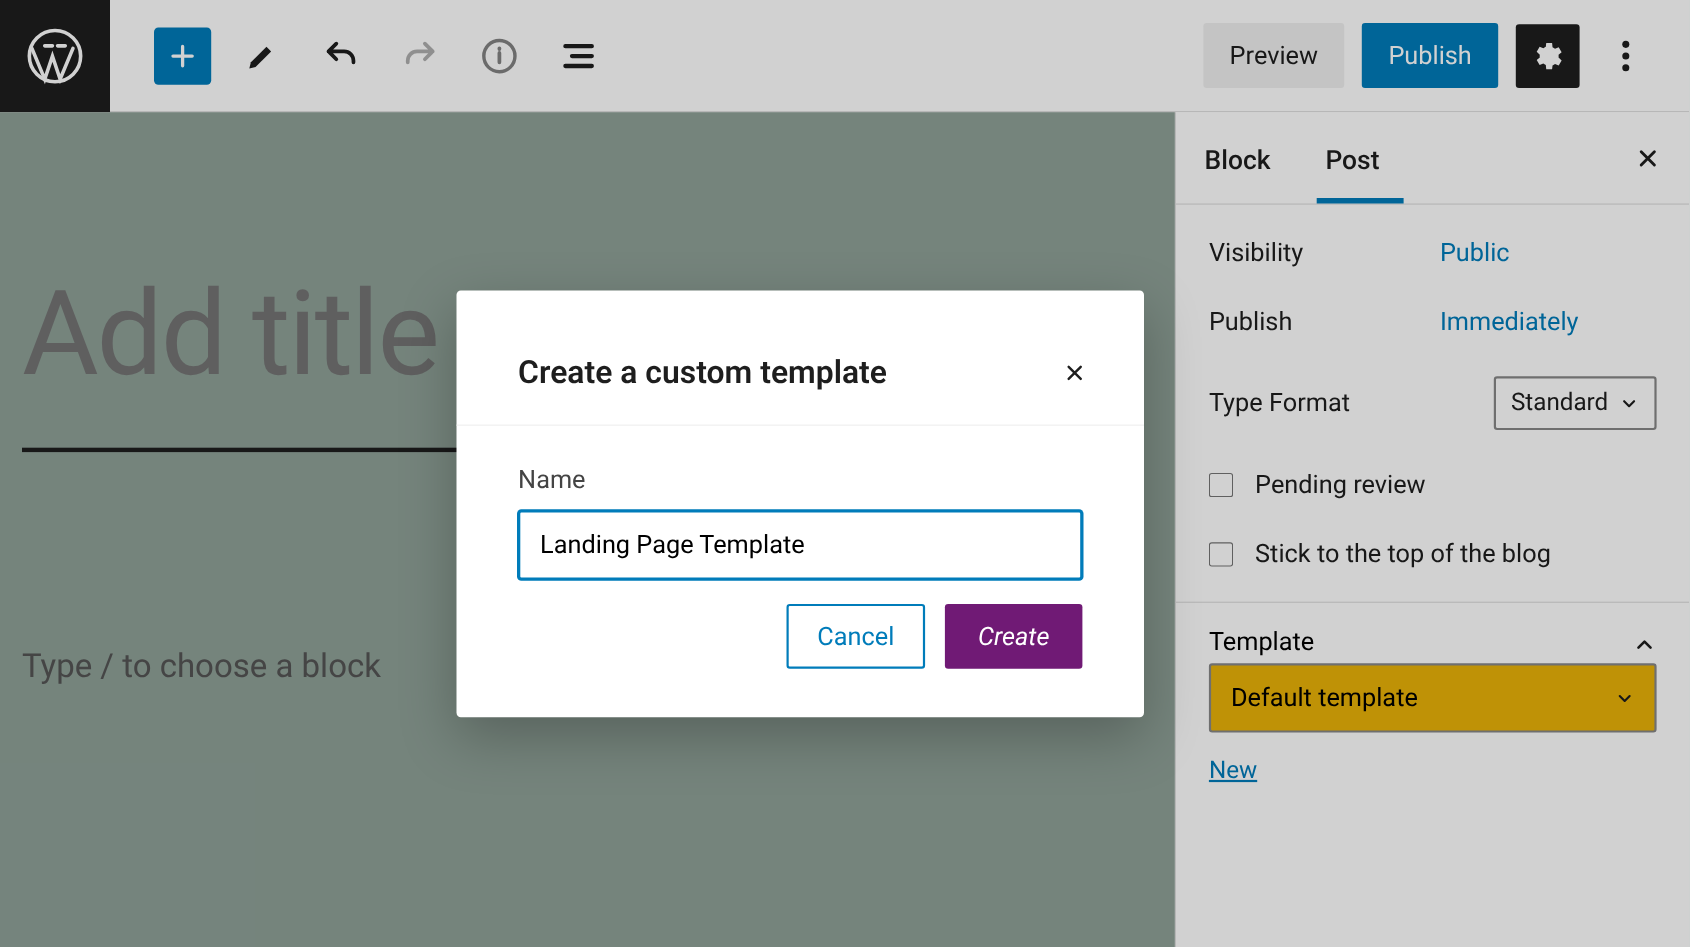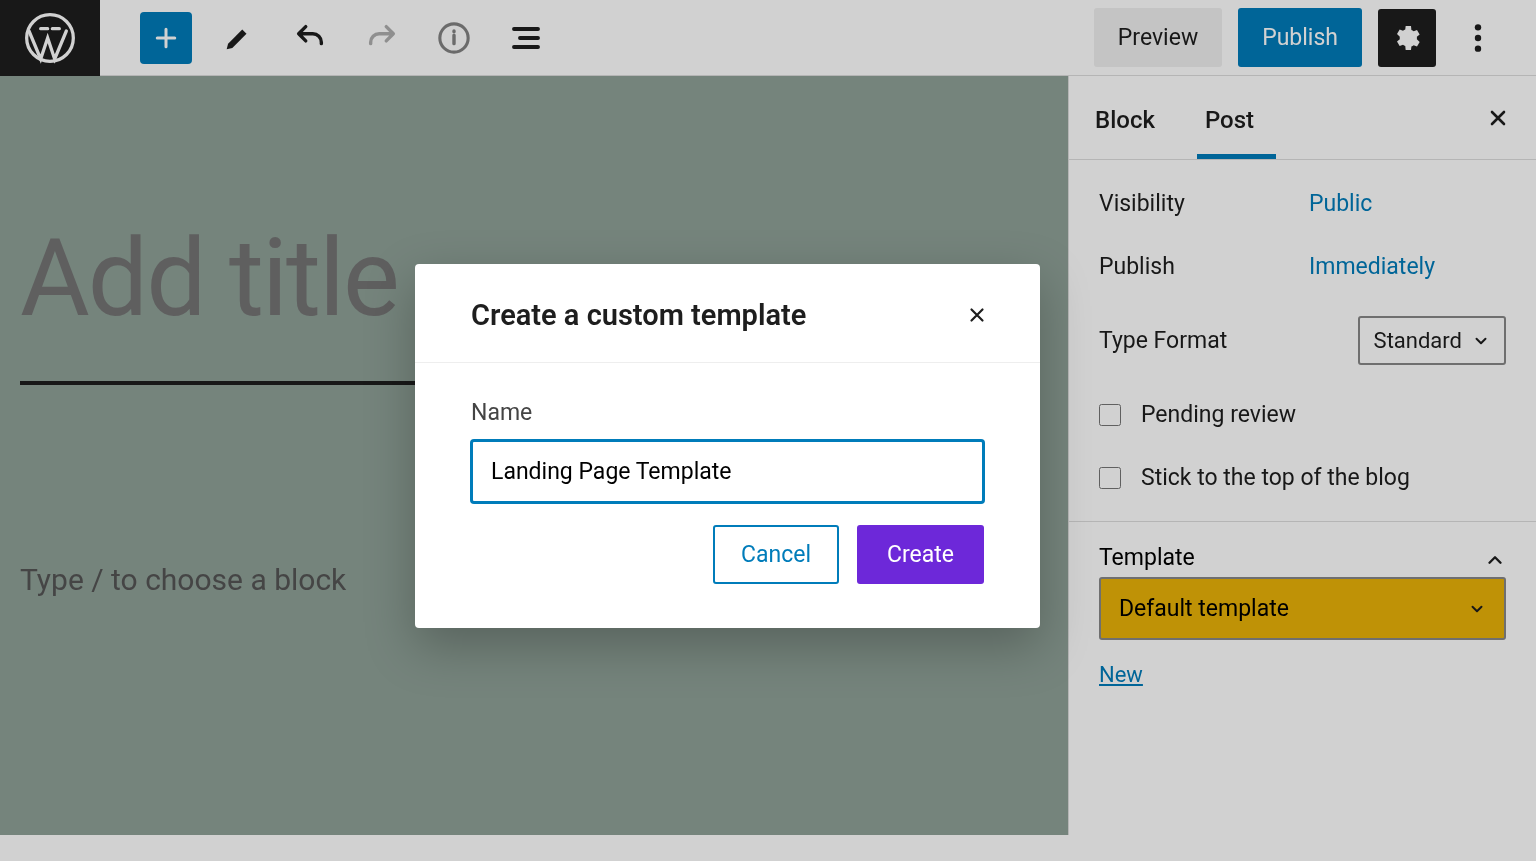--- a/index.html
+++ b/index.html
@@ -1,19 +1,19 @@
 <!DOCTYPE html>
 <html><head>
 <meta charset="utf-8">
 <style>
   * { box-sizing: border-box; margin: 0; padding: 0; font-family: -apple-system, BlinkMacSystemFont, "Segoe UI", Roboto, sans-serif; }
   body { width: 1536px; height: 861px; overflow: hidden; background: #fff; position: relative; }
 
   
-  .topbar { height: 76px; display: flex; align-items: center; border-bottom: 1px solid #ddd; background: #fff; }
+  .topbar { height: 102px; display: flex; align-items: center; border-bottom: 1px solid #ddd; background: #fff; }
   .wp-logo { width: 100px; height: 102px; background: #1e1e1e; display: flex; align-items: center; justify-content: center; }
   .toolbar-group { display: flex; align-items: center; gap: 20px; padding-left: 40px; }
   .icon-btn { width: 52px; height: 52px; display: flex; align-items: center; justify-content: center; border: none; background: transparent; cursor: pointer; border-radius: 4px; }
   .icon-btn.primary { background: #007cba; }
   .toolbar-right { margin-left: auto; display: flex; align-items: center; gap: 16px; padding-right: 32px; }
   .btn-preview { background: #f0f0f0; border: none; font-size: 23px; padding: 16px 24px; cursor: pointer; color: #1e1e1e; font-weight: 400; border-radius: 3px; }
   .btn-publish { background: #007cba; color: #fff; border: none; font-size: 23px; padding: 16px 24px; cursor: pointer; font-weight: 400; border-radius: 3px; }
   .settings-btn { width: 58px; height: 58px; background: #1e1e1e; display: flex; align-items: center; justify-content: center; cursor: pointer; border-radius: 3px; }
 
   
@@ -35,29 +35,29 @@
   .row-label { width: 170px; font-size: 23px; font-weight: 400; }
   .row-value { color: #007cba; font-size: 23px; cursor: pointer; }
   .select-box { border: 2px solid #888; padding: 10px 14px; font-size: 22px; display: flex; align-items: center; gap: 10px; cursor: pointer; border-radius: 3px; background: #fff; }
   .check-row { display: flex; align-items: center; gap: 20px; padding: 18px 6px; font-size: 23px; }
   .check-row input { width: 22px; height: 22px; }
   .section { border-top: 1px solid #ddd; padding: 22px 30px 28px 30px; }
   .section-header { display: flex; align-items: flex-end; justify-content: space-between; font-size: 23px; font-weight: 400; margin-bottom: 6px; }
   .template-select { width: 100%; border: 2px solid #888; padding: 16px 18px; font-size: 23px; display: flex; align-items: center; justify-content: space-between; cursor: pointer; background: #eab308; border-radius: 3px; }
   .new-link { color: #007cba; text-decoration: underline; font-size: 22px; margin-top: 22px; display: inline-block; cursor: pointer; }
   .modal { position: absolute; top: 264px; left: 415px; width: 625px; background: #fff; border-radius: 4px; box-shadow: 0 18px 50px rgba(0,0,0,0.25); }
-  .modal-header { display: flex; align-items: center; justify-content: space-between; padding: 34px 48px 30px 56px; border-bottom: 1px solid #eee; }
+  .modal-header { display: flex; align-items: center; justify-content: space-between; padding: 34px 48px 30px 56px; border-bottom: 1px solid #eee; margin-top: 24px; }
   .modal-title { font-size: 29px; font-weight: 600; color: #1e1e1e; }
   .modal-close { font-size: 26px; cursor: pointer; padding: 4px; }
   .modal-body { padding: 36px 56px 44px 56px; }
   .field-label { font-size: 23px; color: #444; margin-bottom: 14px; display: block; }
   .field-input { width: 100%; border: 2px solid #007cba; padding: 16px 18px; font-size: 23px; outline: none; border-radius: 3px; box-shadow: 0 0 0 1px #007cba; }
   .modal-actions { display: flex; justify-content: flex-end; gap: 18px; margin-top: 22px; }
   .btn-outline { border: 2px solid #007cba; color: #007cba; background: #fff; font-size: 23px; padding: 14px 26px; cursor: pointer; border-radius: 3px; }
-  .btn-solid { border: none; color: #fff; background: #6d28d9; font-size: 23px; padding: 16px 30px; cursor: pointer; border-radius: 3px; }
+  .btn-solid { border: none; color: #fff; background: #701a75; font-size: 23px; padding: 16px 30px; cursor: pointer; border-radius: 3px; font-style: italic; }
 
   
   .dim-layer { position: absolute; inset: 0; background: rgba(0,0,0,0.18); z-index: 5; }
   .modal { z-index: 10; }
   .topbar, .layout { position: relative; z-index: 1; }
 
   svg { display: block; }
 </style>
 </head>
 <body>

